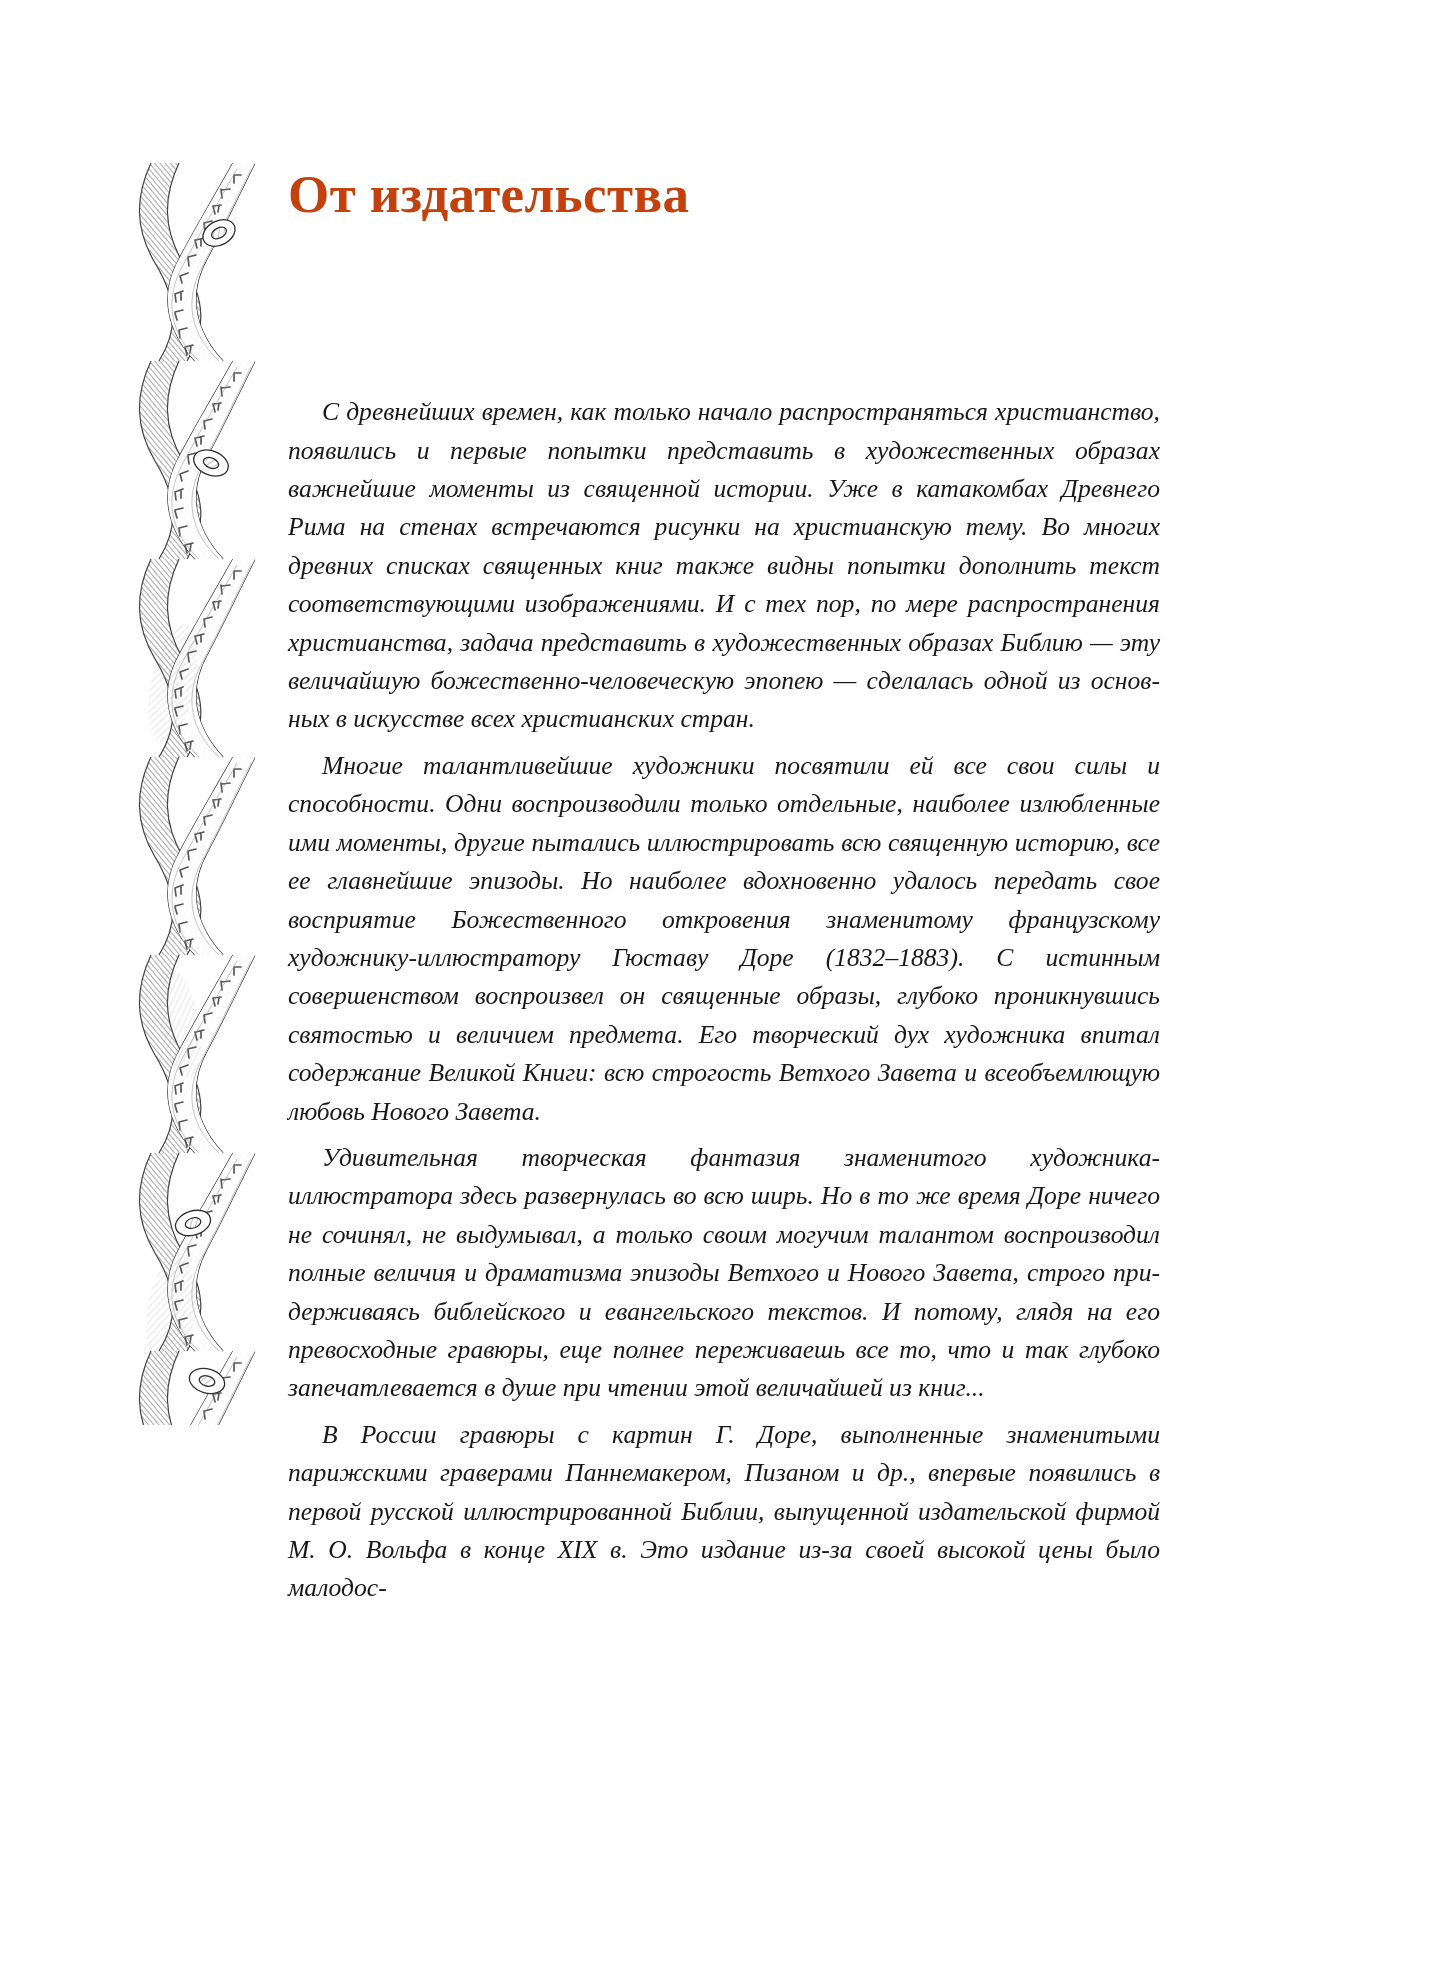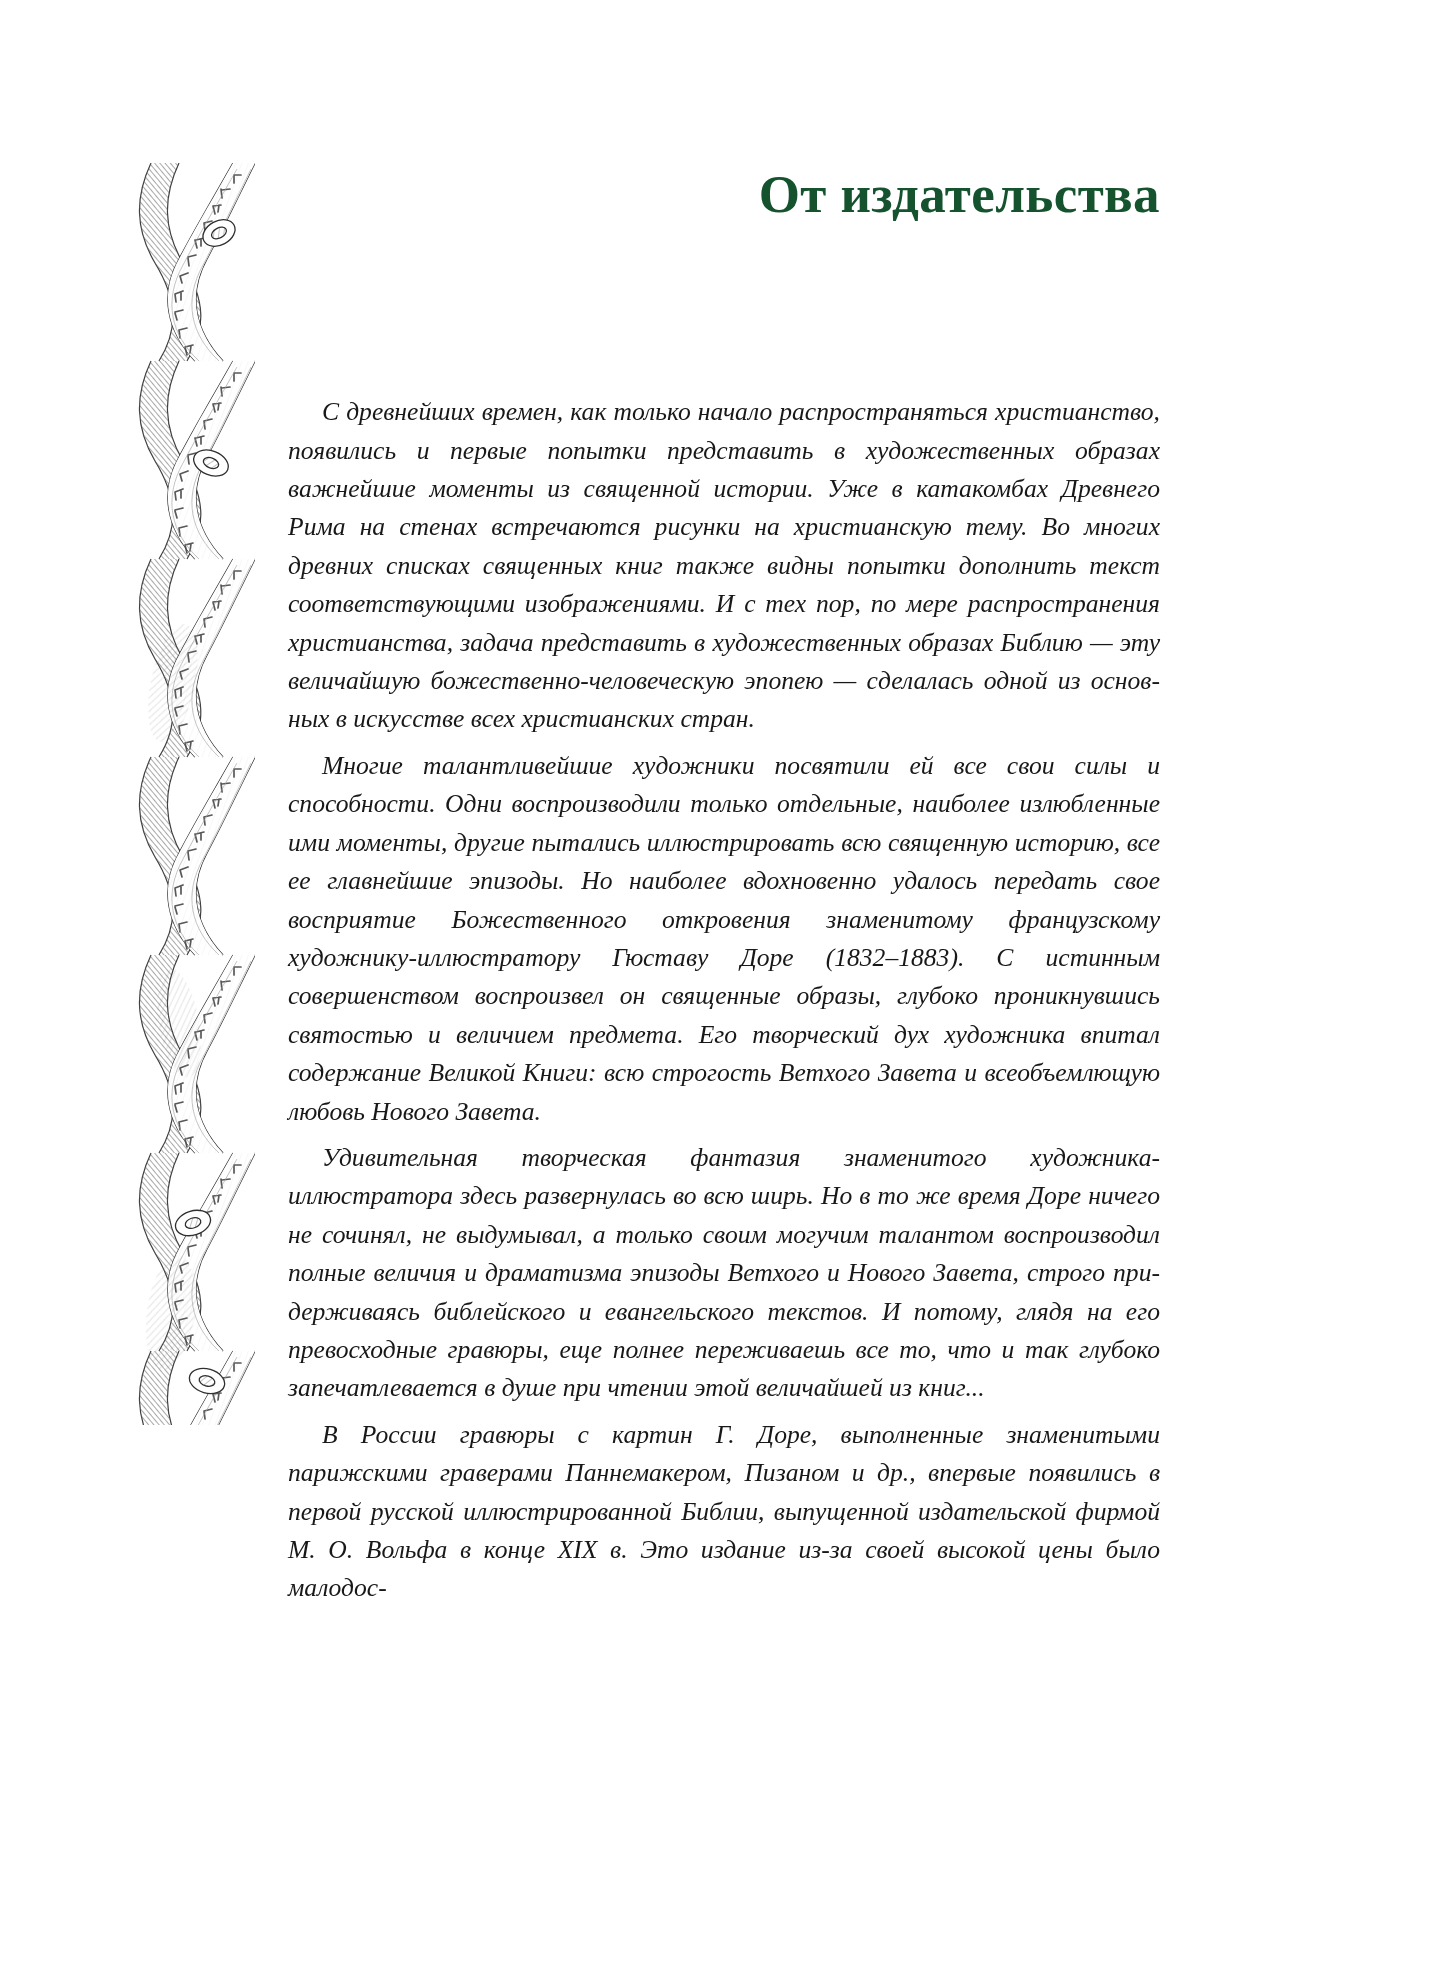--- a/index.html
+++ b/index.html
@@ -33,22 +33,22 @@
     position: absolute;
     left: 288px;
     top: 160px;
     width: 872px;
   }
   .page-title {
     font-family: "Liberation Serif", "DejaVu Serif", serif;
     font-weight: 700;
     font-size: 53px;
     line-height: 1.08;
-    color: #14532d;
-    text-align: right;
+    color: #c2410c;
+    text-align: left;
     letter-spacing: 0.4px;
     margin: 0 0 0 0;
     padding-top: 6px;
   }
   .body-copy {
     margin-top: 170px;
   }
   .para {
     font-family: "Liberation Serif", "DejaVu Serif", serif;
     font-style: italic;

